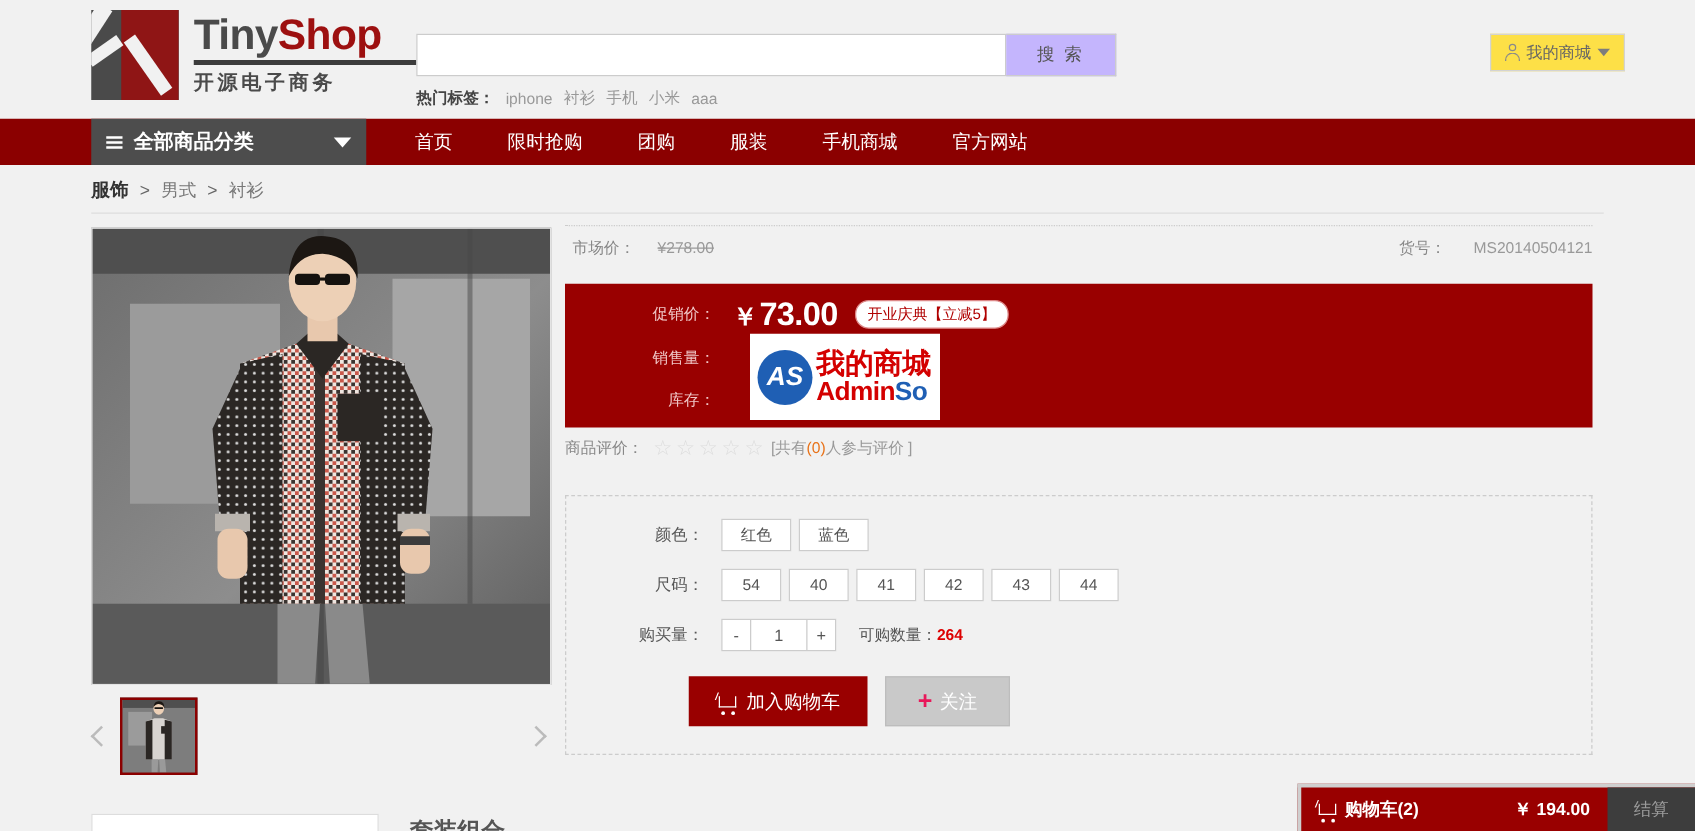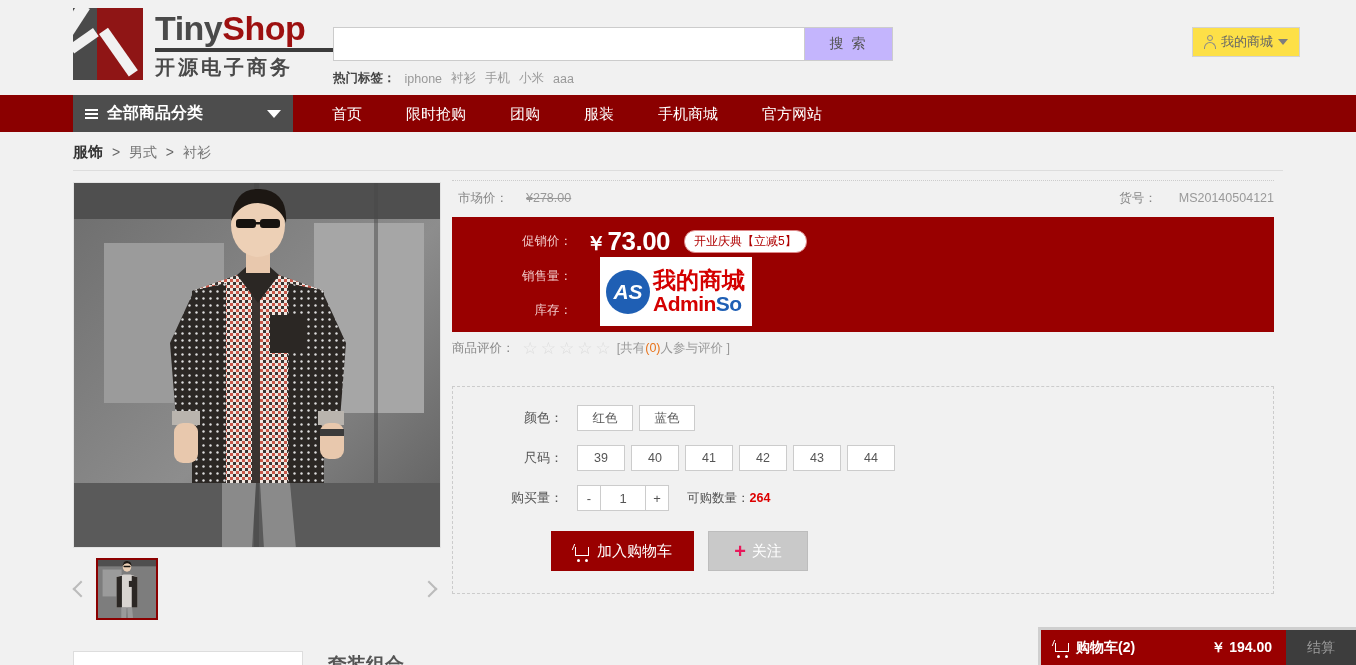--- a/index.html
+++ b/index.html
@@ -31,21 +31,21 @@
   }
   .logo-mark .slash3 {
     position:absolute; left:20px; top:20px; width:10px; height:30px; background:#f1f1f1;
     transform:rotate(55deg); transform-origin:top left;
   }
   .logo-text { margin-left:12px; }
   .logo-title { font-size:34px; font-weight:bold; letter-spacing:-.5px; line-height:38px; }
   .logo-title .tiny { color:#4a4a4a; }
   .logo-title .shop { color:#9d1010; }
   .logo-rule { height:4px; background:#3c3c3c; width:205px; margin:1px 0 2px; }
-  .logo-sub { font-size:20px; font-weight:bold; color:#4a4a4a; letter-spacing:3px; line-height:26px; }
+  .logo-sub { font-size:16px; font-weight:bold; color:#4a4a4a; letter-spacing:3px; line-height:26px; }
 
   .search-area { position:absolute; left:333px; top:27px; }
   .search-row { display:flex; }
   .search-input {
     width:472px; height:34px; border:1px solid #ccc; background:#fff;
     padding:0 8px; font-size:13px; color:#333; outline:none;
     font-family:"Liberation Sans",sans-serif;
   }
   .search-btn {
     width:88px; height:34px; border:1px solid #ccc; border-left:none;
@@ -107,21 +107,21 @@
   
   .info { position:absolute; left:452px; top:180px; width:822px; }
   .prod-title { font-size:19px; color:#333; line-height:30px; padding-bottom:12px; }
   .dotline { border-top:1px dotted #ccc; }
   .pricerow { display:flex; align-items:center; height:34px; font-size:12.5px; color:#888; }
   .pricerow .lbl { width:56px; text-align:right; }
   .mkt-price { margin-left:18px; color:#999; text-decoration:line-through; }
   .sku { margin-left:auto; display:flex; align-items:center; gap:22px; color:#888; }
   .sku .code { color:#999; }
 
-  .redbox { position:relative; background:#990000; height:115px; margin-top:2px; color:#fff; }
+  .redbox { position:relative; background:#990000; height:115px; margin-top:12px; color:#fff; }
   .redline { display:flex; align-items:center; height:34px; font-size:12.5px; }
   .redline.first { height:42px; padding-top:6px; }
   .redline .lbl { width:120px; text-align:right; color:#f0c7c7; font-size:12.5px; }
   .big-price { margin-left:14px; font-size:26px; font-weight:bold; color:#fff; letter-spacing:-.5px; }
   .big-price .yen { font-size:20px; margin-right:2px; }
   .promo-badge {
     margin-left:14px; background:#fff; color:#b00000; border:1px solid #d88;
     border-radius:11px; font-size:12px; padding:2px 9px; white-space:nowrap;
   }
   .redline .val { margin-left:14px; color:#fff; font-size:12.5px; }
@@ -402,21 +402,21 @@
     </div>
 
     <div class="opts">
       <div class="optrow">
         <span class="olbl">颜色：</span>
         <span class="chip">红色</span>
         <span class="chip">蓝色</span>
       </div>
       <div class="optrow">
         <span class="olbl">尺码：</span>
-        <span class="chip size">39</span>
+        <span class="chip size">54</span>
         <span class="chip size">40</span>
         <span class="chip size">41</span>
         <span class="chip size">42</span>
         <span class="chip size">43</span>
         <span class="chip size">44</span>
       </div>
       <div class="optrow">
         <span class="olbl">购买量：</span>
         <span class="qty">
           <div class="minus">-</div>

